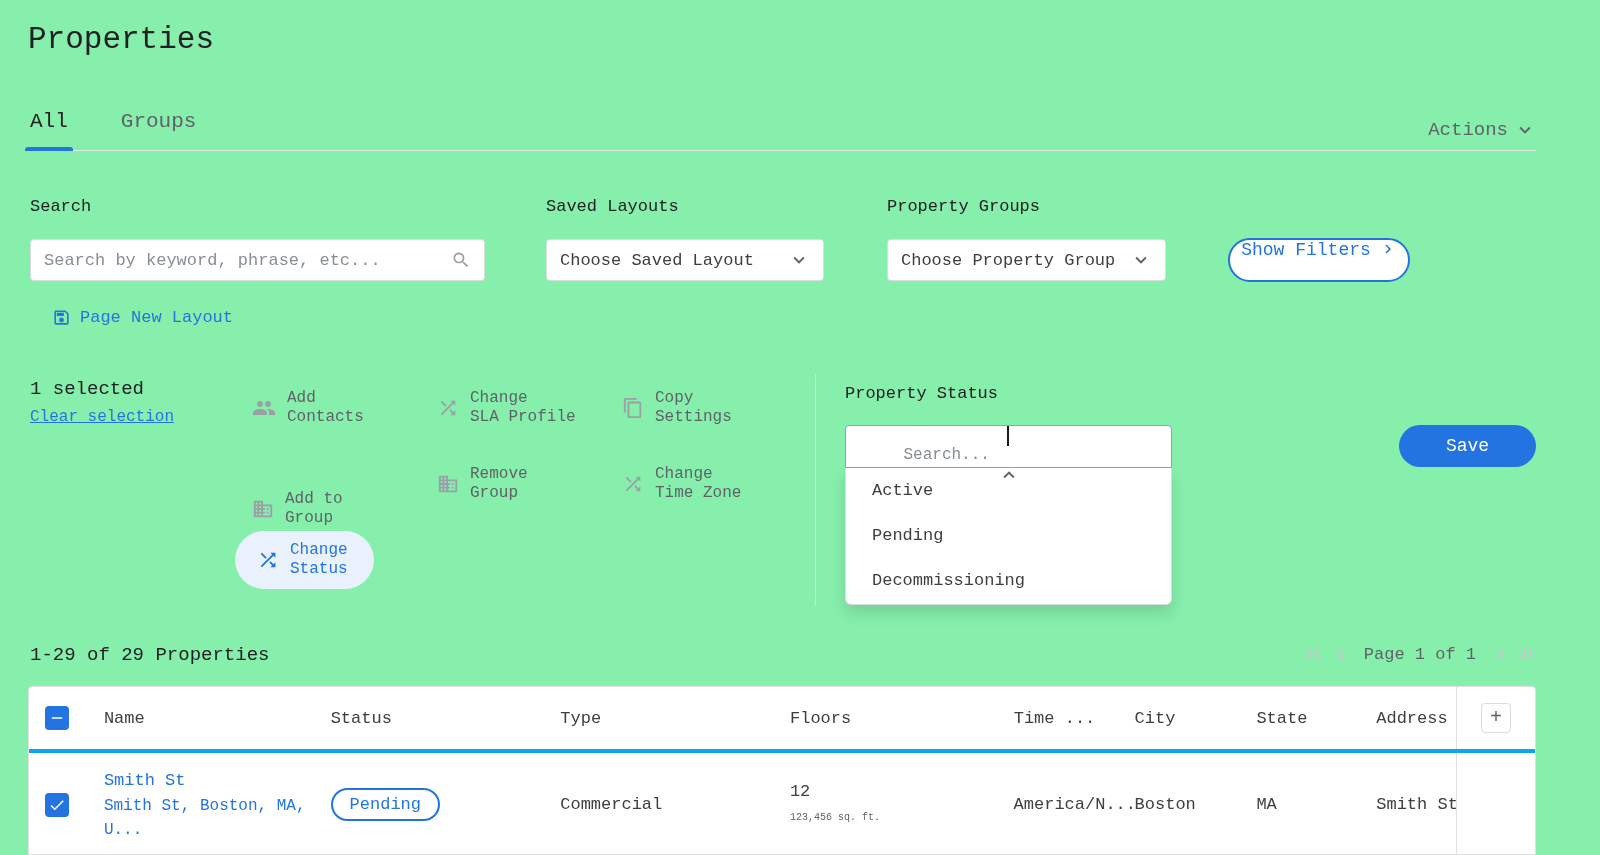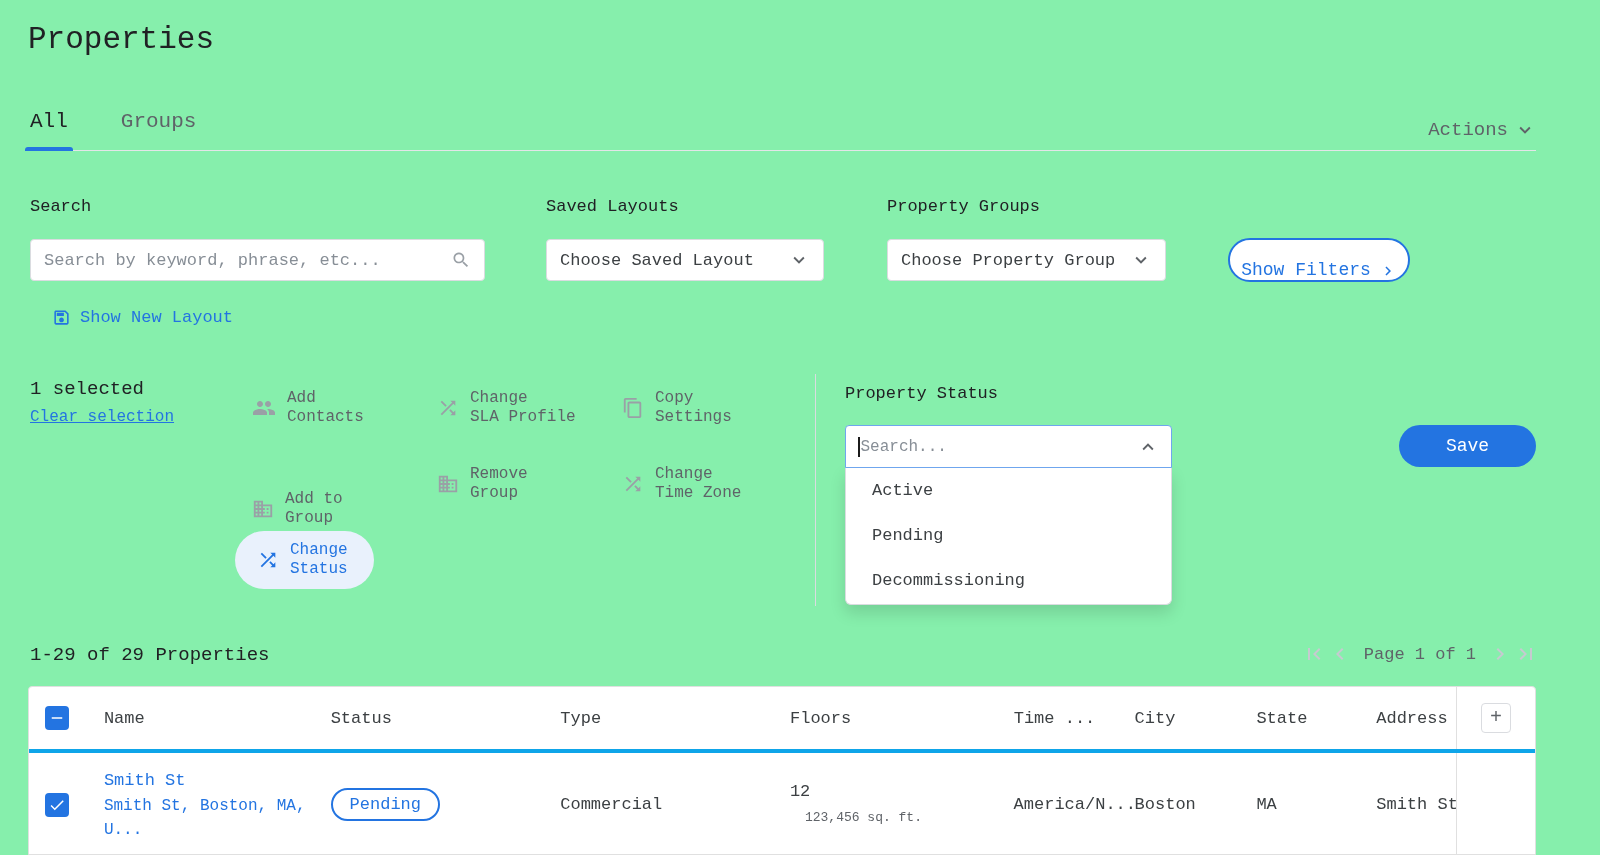--- a/index.html
+++ b/index.html
@@ -37,21 +37,21 @@
   .lbl-groups{left:887px;top:197px;}
   .input-box{position:absolute;display:flex;align-items:center;border:1px solid var(--border);border-radius:4px;background:#fff;padding:0 13px;}
   .search-box{left:30px;top:239px;width:455px;height:42px;}
   .search-box input{flex:1;border:none;outline:none;font-size:17px;font-family:inherit;color:var(--ink-2);background:transparent;}
   .search-box input::placeholder{color:#878E96;}
   .select-box{cursor:pointer;}
   .sel-layouts{left:546px;top:239px;width:278px;height:42px;}
   .sel-groups{left:887px;top:239px;width:279px;height:42px;}
   .select-box .sel-value{flex:1;font-size:17px;color:var(--ink-2);white-space:nowrap;overflow:hidden;}
   .show-filters-btn{position:absolute;left:1228px;top:238px;width:182px;height:44px;border:2px solid var(--accent);border-radius:22px;
-    background:#fff;color:var(--accent);font-size:18px;font-weight:500;font-family:inherit;display:flex;align-items:flex-end;justify-content:center;gap:8px;cursor:pointer;}
+    background:#fff;color:var(--accent);font-size:18px;font-weight:500;font-family:inherit;display:flex;align-items:flex-start;justify-content:center;gap:8px;cursor:pointer;}
   .save-layout-link{position:absolute;left:52px;top:308px;display:flex;align-items:center;gap:9px;color:var(--accent);font-size:17px;cursor:pointer;}
 
   
   .selected-count{position:absolute;left:30px;top:378px;font-size:19px;color:var(--ink);}
   .clear-selection{position:absolute;left:30px;top:408px;font-size:16px;color:var(--accent);text-decoration:underline;cursor:pointer;}
   .bulk-action{position:absolute;display:flex;align-items:center;gap:11px;color:var(--gray);font-size:16px;line-height:19px;cursor:pointer;}
   .bulk-action svg{color:var(--icon-gray);flex:none;}
   .bulk-action .ba-label{white-space:pre-line;}
   .ba-1{left:252px;top:389px;}
   .ba-2{left:437px;top:389px;}
@@ -59,21 +59,21 @@
   .ba-4{left:252px;top:465px;margin-top:25px;}
   .ba-5{left:437px;top:465px;}
   .ba-6{left:622px;top:465px;}
   .ba-7{left:235px;top:531px;padding:10px 26px 10px 22px;background:var(--accent-light);border-radius:29px;color:var(--accent);}
   .ba-7 svg{color:var(--accent);}
   .bulk-divider{position:absolute;left:815px;top:374px;width:1px;height:232px;background:var(--border);}
 
   
   .ps-label{position:absolute;left:845px;top:384px;font-size:17px;color:var(--ink);}
   .ps-input{position:absolute;left:845px;top:425px;width:327px;height:43px;border:1.5px solid #6FA6EE;border-radius:4px 4px 0 0;
-    background:#fff;display:flex;align-items:center;padding:0 12px;z-index:3;}
+    background:#fff;display:flex;align-items:center;padding:0 12px;z-index:3;flex-direction:column;}
   .ps-caret{width:1.5px;height:20px;background:#1b1b1b;margin-right:1px;flex:none;}
   .ps-input input{flex:1;border:none;outline:none;font-size:16px;font-family:inherit;color:var(--ink-2);background:transparent;}
   .ps-input input::placeholder{color:#878E96;}
   .ps-input svg{color:var(--gray);flex:none;cursor:pointer;}
   .ps-panel{position:absolute;left:845px;top:468px;width:327px;height:137px;background:#fff;border:1px solid var(--border);
     border-top:none;border-radius:0 0 6px 6px;box-shadow:0 8px 16px rgba(0,0,0,.13);z-index:2;}
   .ps-option{height:45px;display:flex;align-items:center;padding-left:26px;font-size:17px;color:var(--ink-2);cursor:pointer;}
   .save-btn{position:absolute;left:1399px;top:425px;width:137px;height:42px;border:none;border-radius:21px;background:var(--accent);
     color:#fff;font-size:18px;font-weight:500;font-family:inherit;cursor:pointer;}
 
@@ -99,21 +99,21 @@
   .c-address{width:80px;white-space:nowrap;overflow:hidden;}
   .c-plus{width:79px;border-left:1px solid #E0E0E0;align-self:stretch;display:flex;align-items:center;justify-content:center;}
   .checkbox{width:24px;height:24px;border-radius:4px;background:var(--accent);display:flex;align-items:center;justify-content:center;cursor:pointer;}
   .checkbox svg{color:#fff;}
   .add-col-btn{width:30px;height:30px;border:1px solid var(--border);border-radius:4px;background:#fff;color:var(--gray);
     font-size:20px;line-height:1;font-family:inherit;display:flex;align-items:center;justify-content:center;cursor:pointer;}
   .link{color:var(--accent);cursor:pointer;}
   .name-line1{font-size:17px;line-height:26px;}
   .name-line2{font-size:16px;line-height:24px;}
   .status-pill{display:inline-block;border:2px solid var(--accent);color:var(--accent);border-radius:18px;padding:5px 17px;font-size:17px;}
-  .sub-text{color:var(--gray);font-size:13px;line-height:26px;margin-left:15px;}
+  .sub-text{color:var(--gray);font-size:10px;line-height:26px;}
   .main-text{line-height:26px;}
 </style>
 </head>
 <body>
 
 <div class="page">
 
   <div class="page-title">Properties</div>
 
   <div class="tabs-row">
@@ -167,21 +167,21 @@
         </svg>
     </span>
   </button>
 
   <div class="save-layout-link">
     <span style="display:flex;">
       <svg width="19" height="19" viewBox="0 0 24 24" fill="currentColor">
           <path d="M17 3H5c-1.11 0-2 .9-2 2v14c0 1.1.89 2 2 2h14c1.1 0 2-.9 2-2V7l-4-4zm2 16H5V5h11.17L19 7.83V19zm-7-7c-1.66 0-3 1.34-3 3s1.34 3 3 3 3-1.34 3-3-1.34-3-3-3zM6 6h9v4H6z"></path>
         </svg>
     </span>
-    <span>Show New Layout</span>
+    <span>Page New Layout</span>
   </div>
 
   <div class="selected-count">1 selected</div>
   <div class="clear-selection">Clear selection</div>
 
   <div class="bulk-action ba-1">
     <span style="display:flex;">
       <svg width="24" height="24" viewBox="0 0 24 24" fill="currentColor">
           <path d="M16 11c1.66 0 2.99-1.34 2.99-3S17.66 5 16 5c-1.66 0-3 1.34-3 3s1.34 3 3 3zm-8 0c1.66 0 2.99-1.34 2.99-3S9.66 5 8 5C6.34 5 5 6.34 5 8s1.34 3 3 3zm0 2c-2.33 0-7 1.17-7 3.5V19h14v-2.5c0-2.33-4.67-3.5-7-3.5zm8 0c-.29 0-.62.02-.97.05 1.16.84 1.97 1.97 1.97 3.45V19h6v-2.5c0-2.33-4.67-3.5-7-3.5z"></path>
         </svg>

